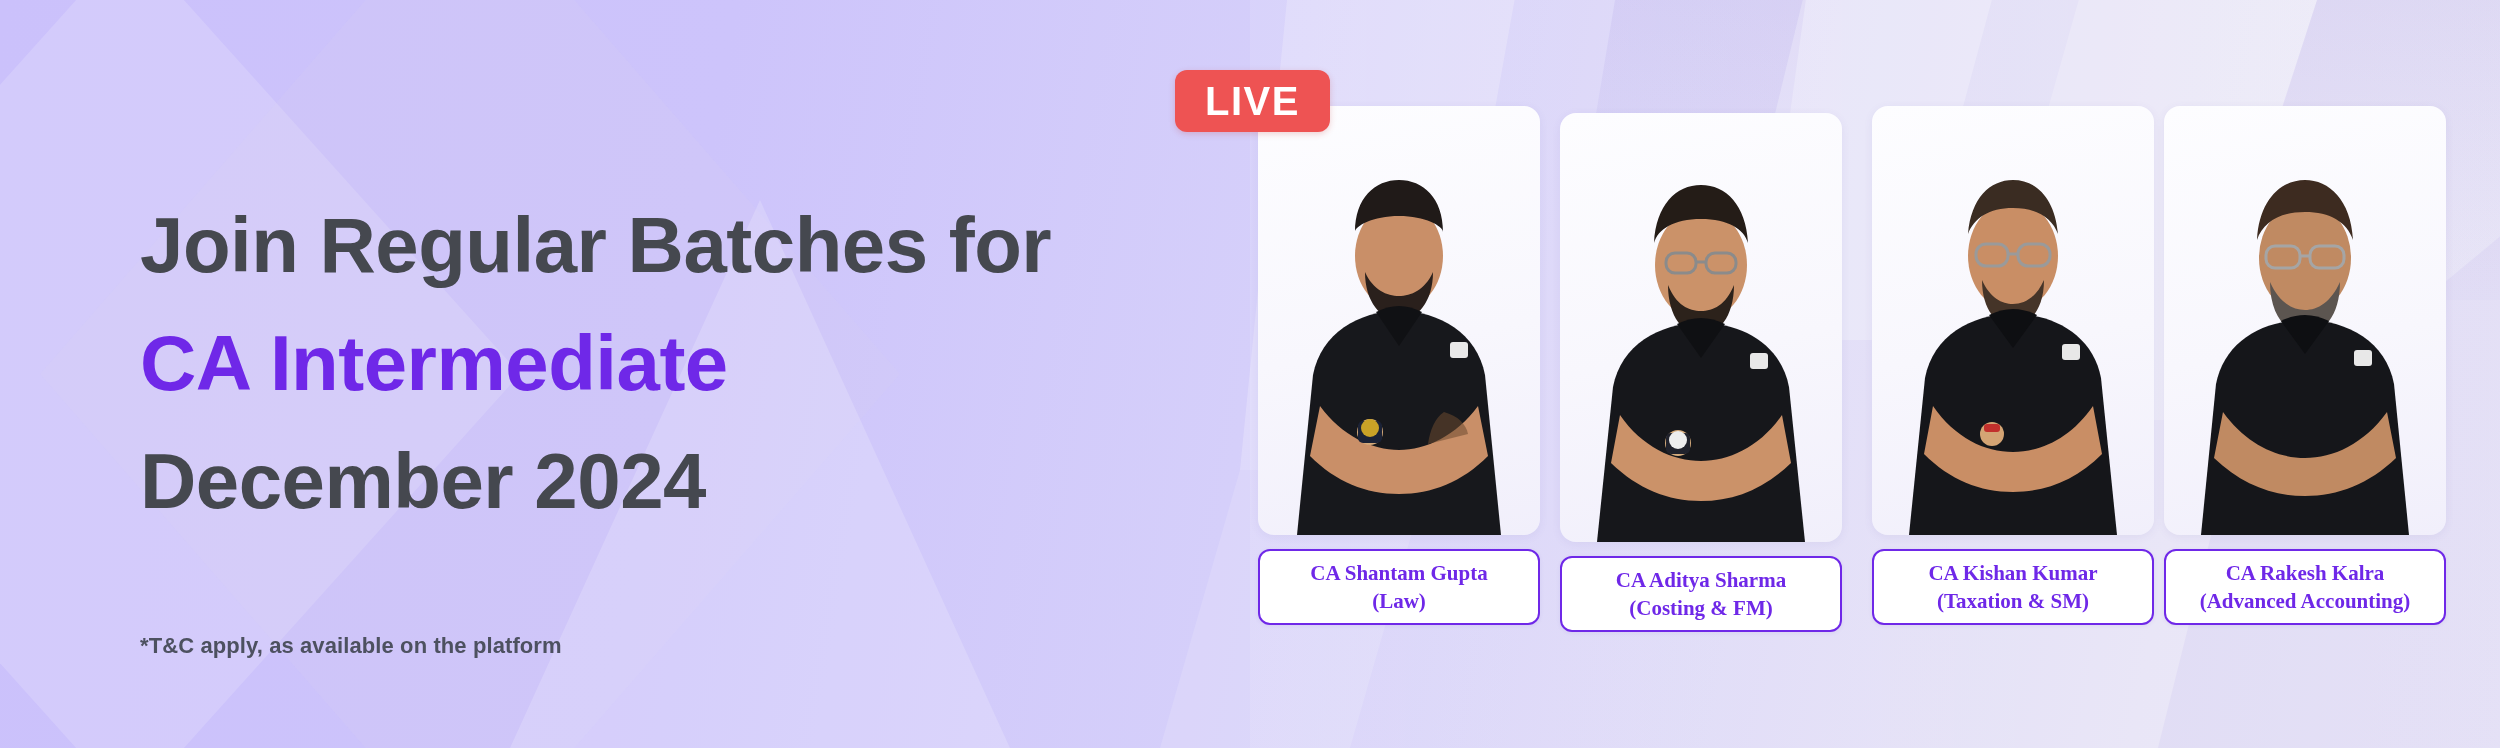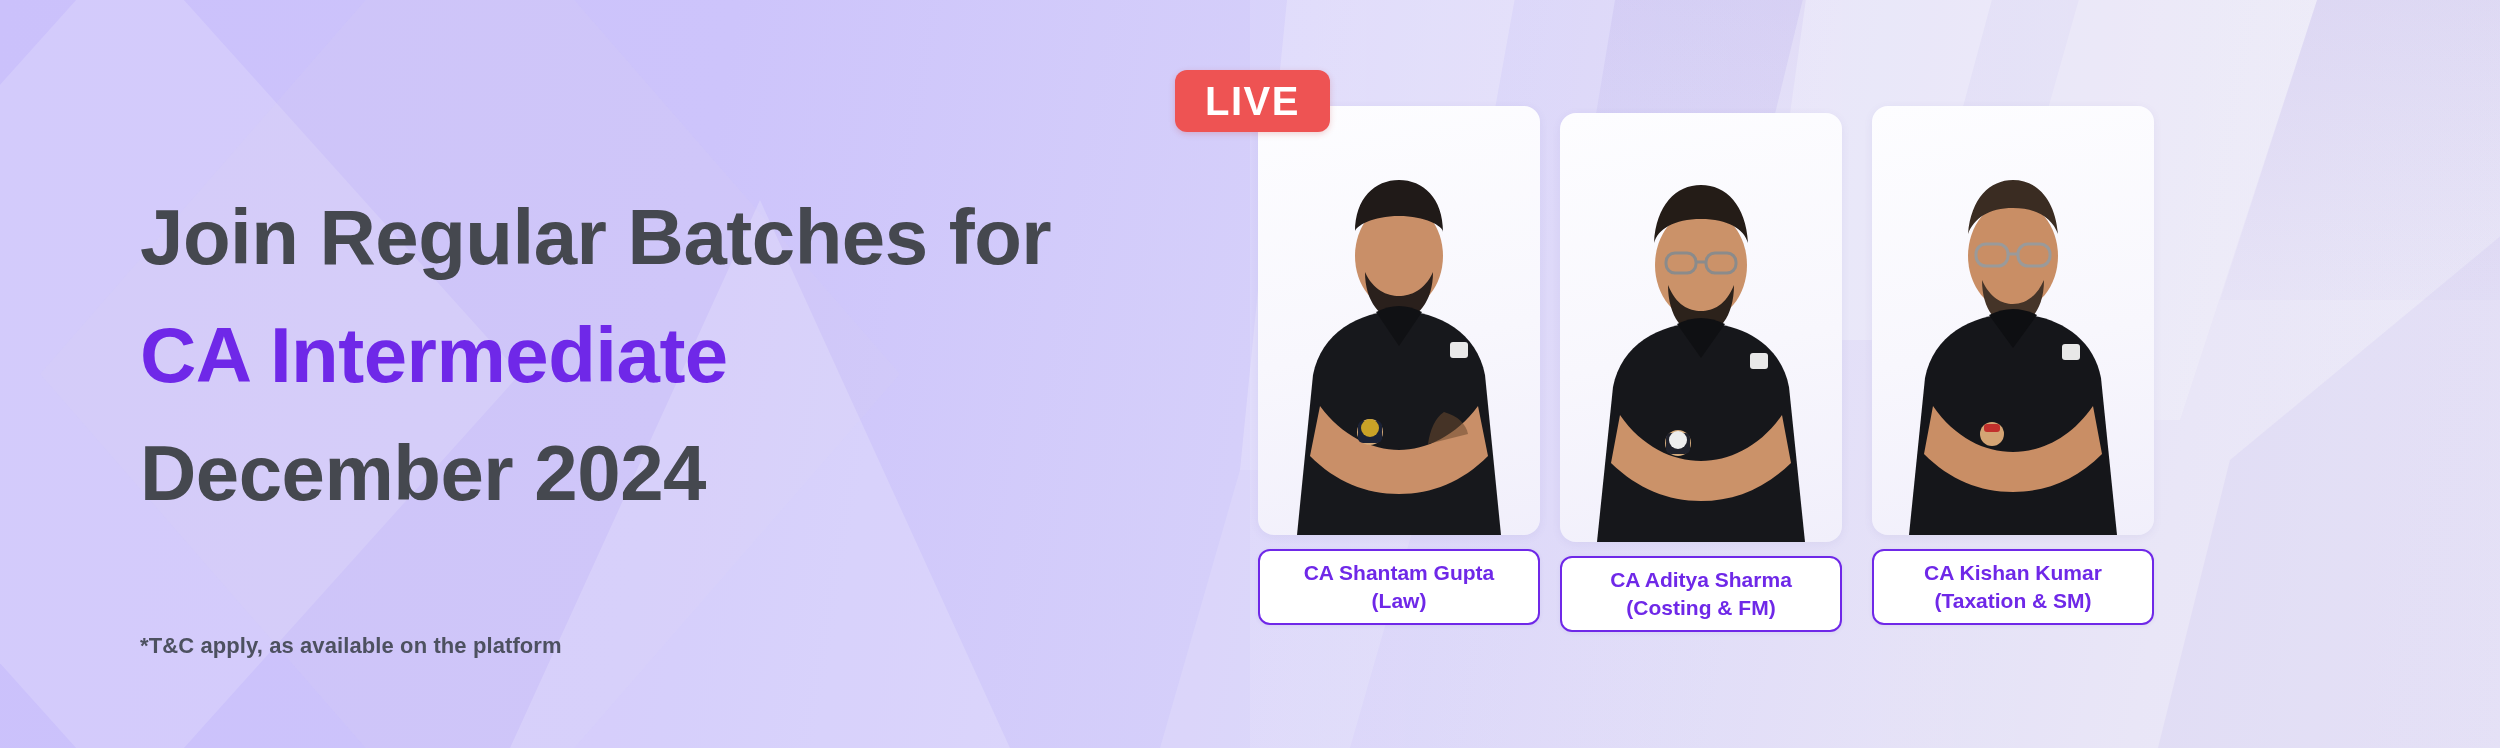--- a/index.html
+++ b/index.html
@@ -19,21 +19,21 @@
   }
 
   
   .bg-layer { position:absolute; inset:0; overflow:hidden; pointer-events:none; }
   .bg-layer svg { display:block; width:2500px; height:748px; }
 
   
   .copy {
     position:absolute;
     left:140px;
-    top:178px;
+    top:186px;
     width:1020px;
   }
   .headline-line {
     font-size:78px;
     line-height:118px;
     font-weight:700;
     letter-spacing:-0.5px;
     color:#45484f;
     white-space:nowrap;
   }
@@ -96,20 +96,21 @@
     box-shadow:0 1px 4px rgba(90,60,170,0.08);
   }
   .name-plate .nm,
   .name-plate .sub {
     color:#6f28e8;
     font-weight:700;
     font-size:21px;
     line-height:28px;
     text-align:center;
     white-space:nowrap;
+    font-family:Liberation Serif, serif;
   }
 
   
   .live-badge {
     position:absolute;
     left:1175px;
     top:70px;
     width:155px;
     height:62px;
     background:#ee5353;
@@ -237,15 +238,35 @@
           <rect x="112" y="318" width="16" height="8" rx="3" fill="#c2302c"></rect>
           <rect x="190" y="238" width="18" height="16" rx="3" fill="#ffffff" opacity="0.9"></rect>
         </svg>
       </div>
       <div class="name-plate">
         <div class="nm">CA Kishan Kumar</div>
         <div class="sub">(Taxation &amp; SM)</div>
       </div>
     </div>
 
+    <div class="faculty-card">
+      <div class="photo-frame">
+        <svg viewBox="0 0 282 429" preserveAspectRatio="none" aria-hidden="true">
+          <ellipse cx="141" cy="152" rx="46" ry="56" fill="#c08a62"></ellipse>
+          <path d="M93 134c2-40 24-60 48-60s46 20 48 60c-6-18-23-28-48-28s-42 10-48 28z" fill="#3d2b20"></path>
+          <path d="M106 176c0 34 17 52 35 52s35-18 35-52c-9 20-22 28-35 28s-26-8-35-28z" fill="#5c5550"></path>
+          <rect x="102" y="140" width="34" height="22" rx="9" fill="none" stroke="#a5a5a5" stroke-width="3"></rect>
+          <rect x="146" y="140" width="34" height="22" rx="9" fill="none" stroke="#a5a5a5" stroke-width="3"></rect>
+          <line x1="136" y1="150" x2="146" y2="150" stroke="#a5a5a5" stroke-width="3"></line>
+          <path d="M141 214c43 0 81 22 89 64l15 151H37l15-151c8-42 46-64 89-64z" fill="#15161a"></path>
+          <path d="M117 215l24 33 24-33c-8-4-16-6-24-6s-16 2-24 6z" fill="#0e0f12"></path>
+          <path d="M59 306c23 32 54 46 82 46s59-14 82-46l9 46c-27 26-58 38-91 38s-64-12-91-38z" fill="#c08a62"></path>
+          <rect x="190" y="244" width="18" height="16" rx="3" fill="#ffffff" opacity="0.9"></rect>
+        </svg>
+      </div>
+      <div class="name-plate">
+        <div class="nm">CA Rakesh Kalra</div>
+        <div class="sub">(Advanced Accounting)</div>
+      </div>
+    </div>
 
   </div>
 </div>
 
 </body></html>

